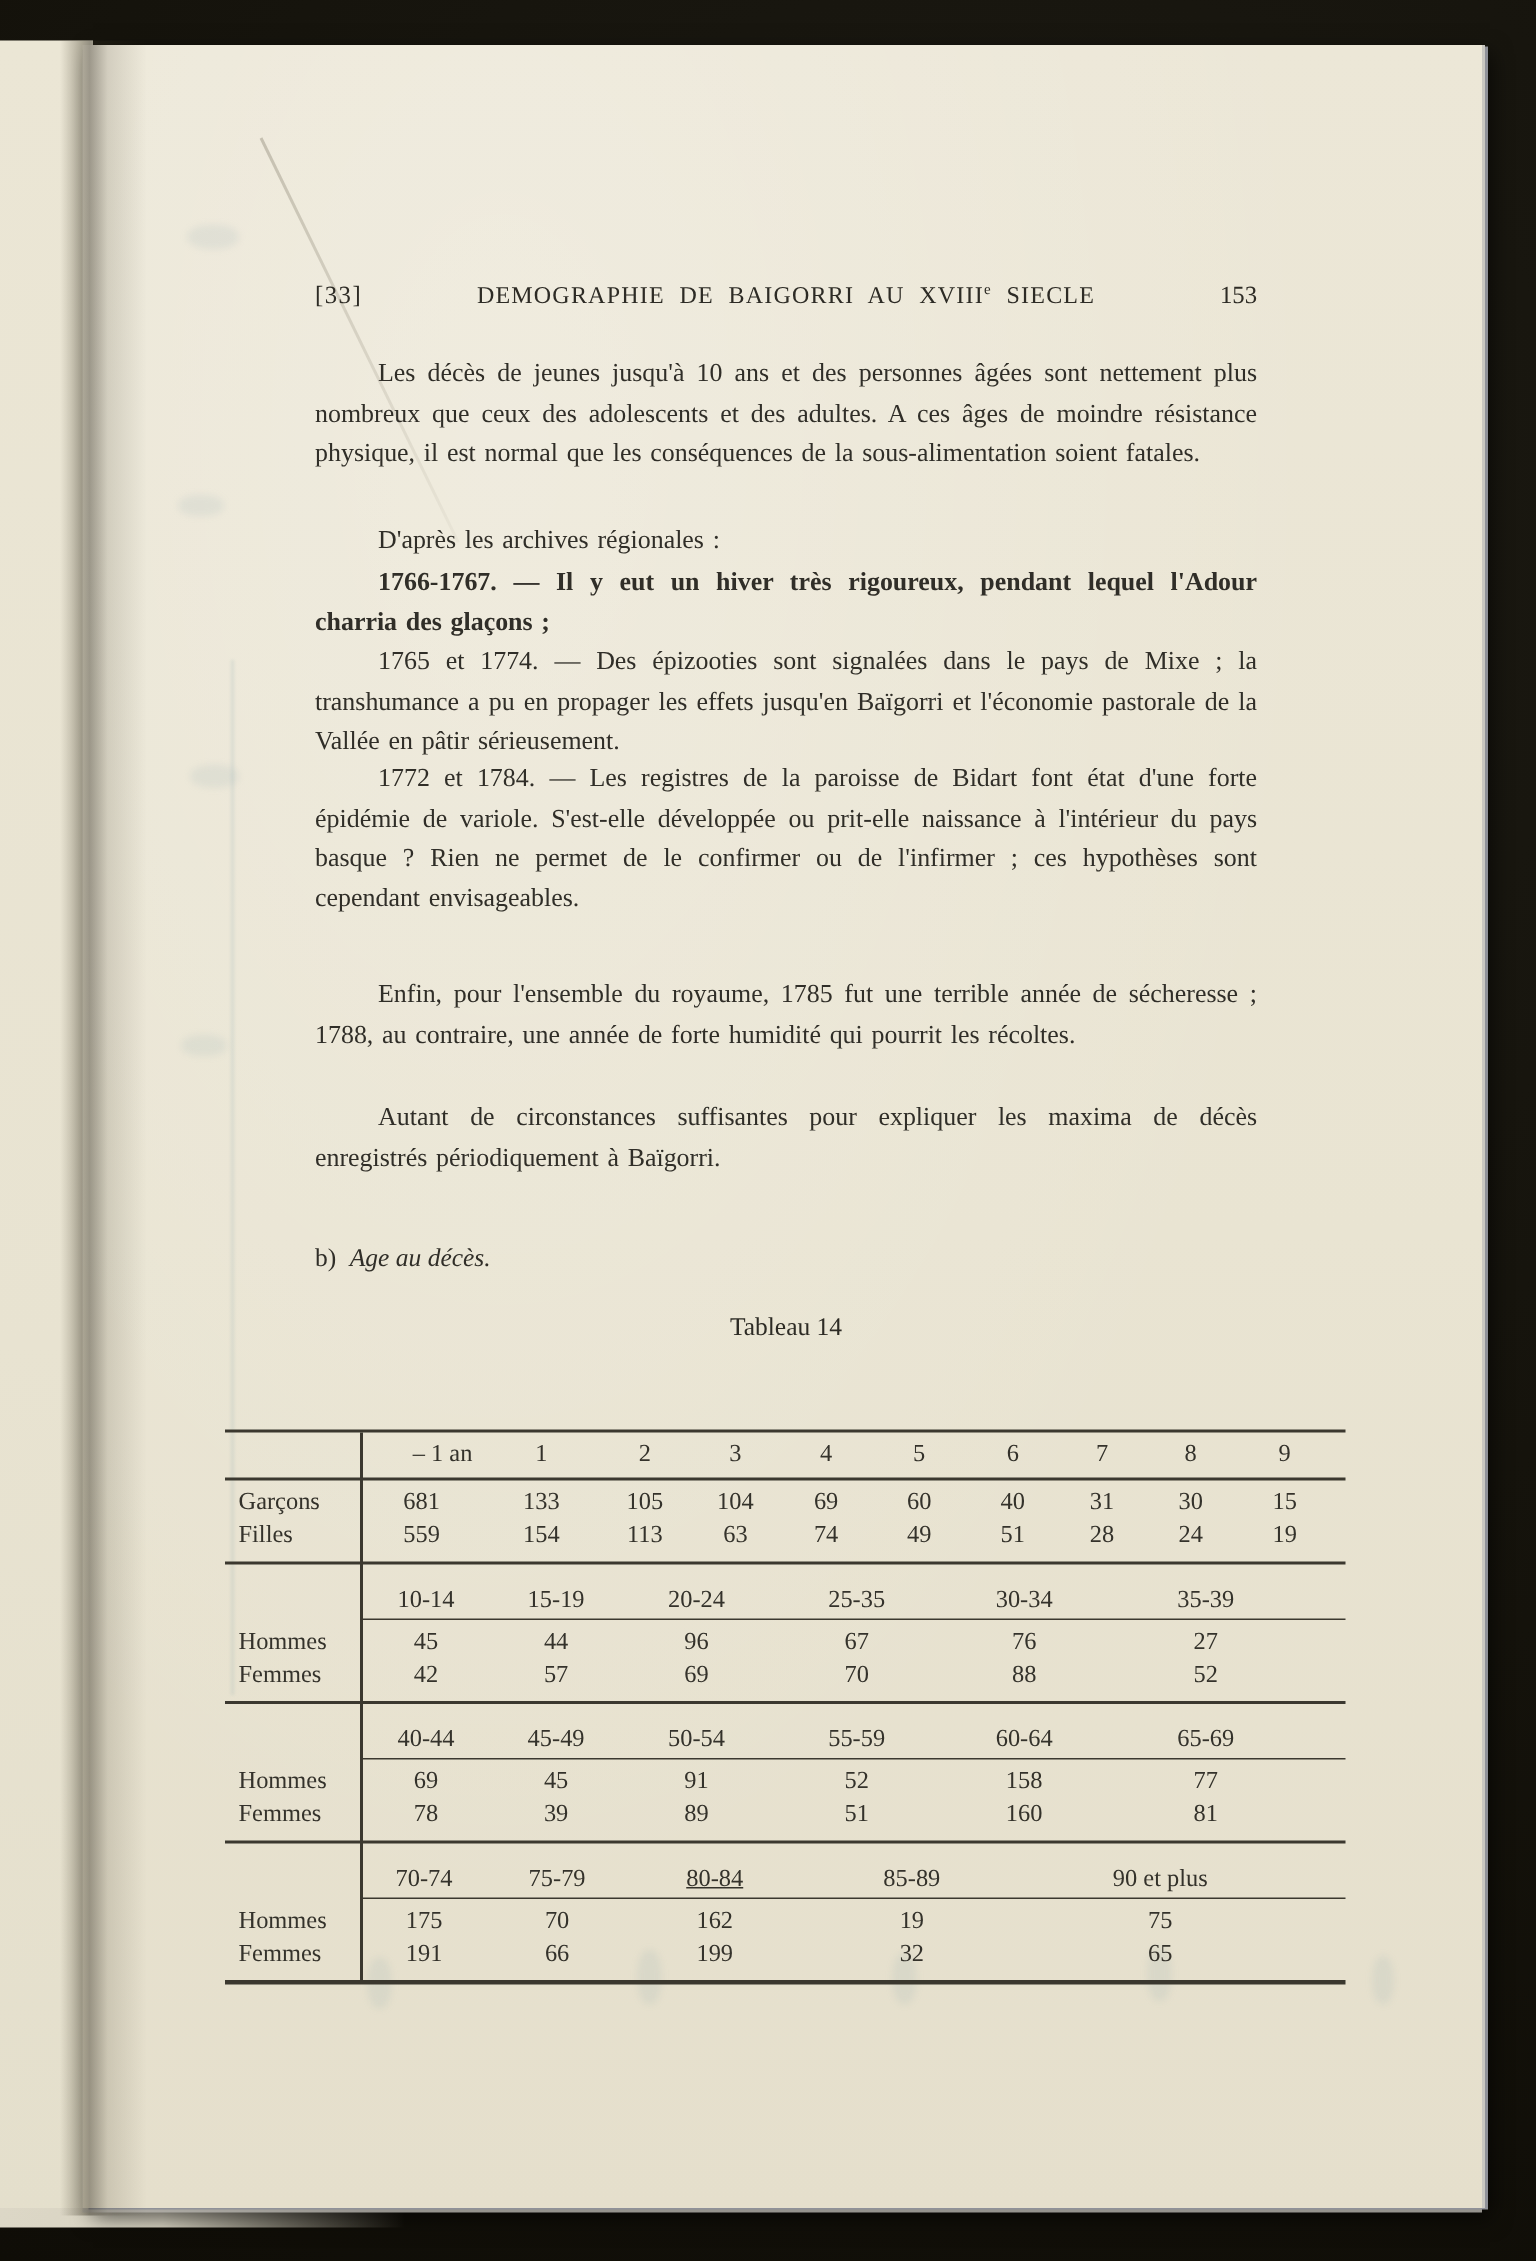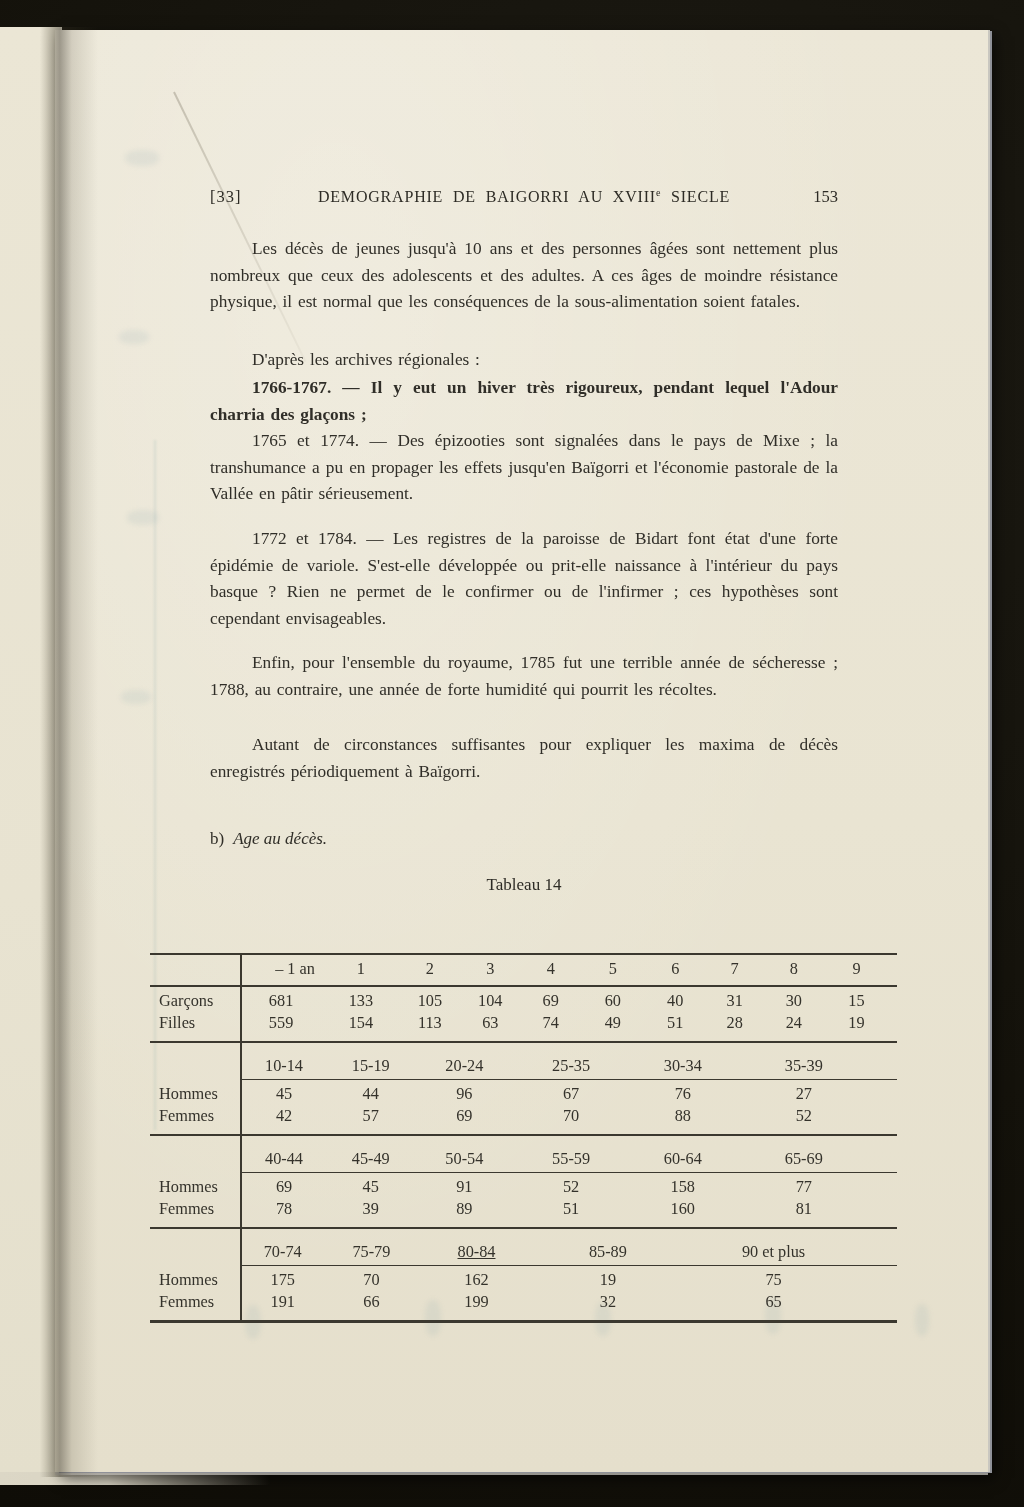--- a/index.html
+++ b/index.html
@@ -41,21 +41,21 @@
     align-items:baseline;font-size:16.5px;color:#2d2b25;}
   .rh-left{width:64px;letter-spacing:1px;}
   .rh-title{flex:1;text-align:center;letter-spacing:0.8px;word-spacing:5px;font-size:16px;}
   .rh-title sup{font-size:10px;}
   .rh-right{width:64px;text-align:right;}
 
   
   .para{position:absolute;left:155px;width:628px;font-size:17.3px;line-height:26.5px;
     text-align:justify;text-indent:42px;word-spacing:1.5px;color:#302e28;}
   .p1{top:206px;} .p2{top:317px;} .p3{top:345px;font-weight:bold;} .p4{top:398px;}
-  .p5{top:496px;} .p6{top:620px;} .p7{top:702px;}
+  .p5{top:476px;} .p6{top:620px;} .p7{top:702px;}
 
   .subhead{position:absolute;left:155px;top:799px;font-size:17px;color:#302e28;}
   .subhead .ital{font-style:italic;margin-left:9px;}
 
   .tbl-title{position:absolute;left:155px;top:845px;width:628px;text-align:center;
     font-size:17px;color:#2d2b25;}
   .tbl-subtitle{position:absolute;left:155px;top:881px;width:628px;text-align:center;
     font-size:17px;font-weight:bold;color:#2b2923;}
 
   

